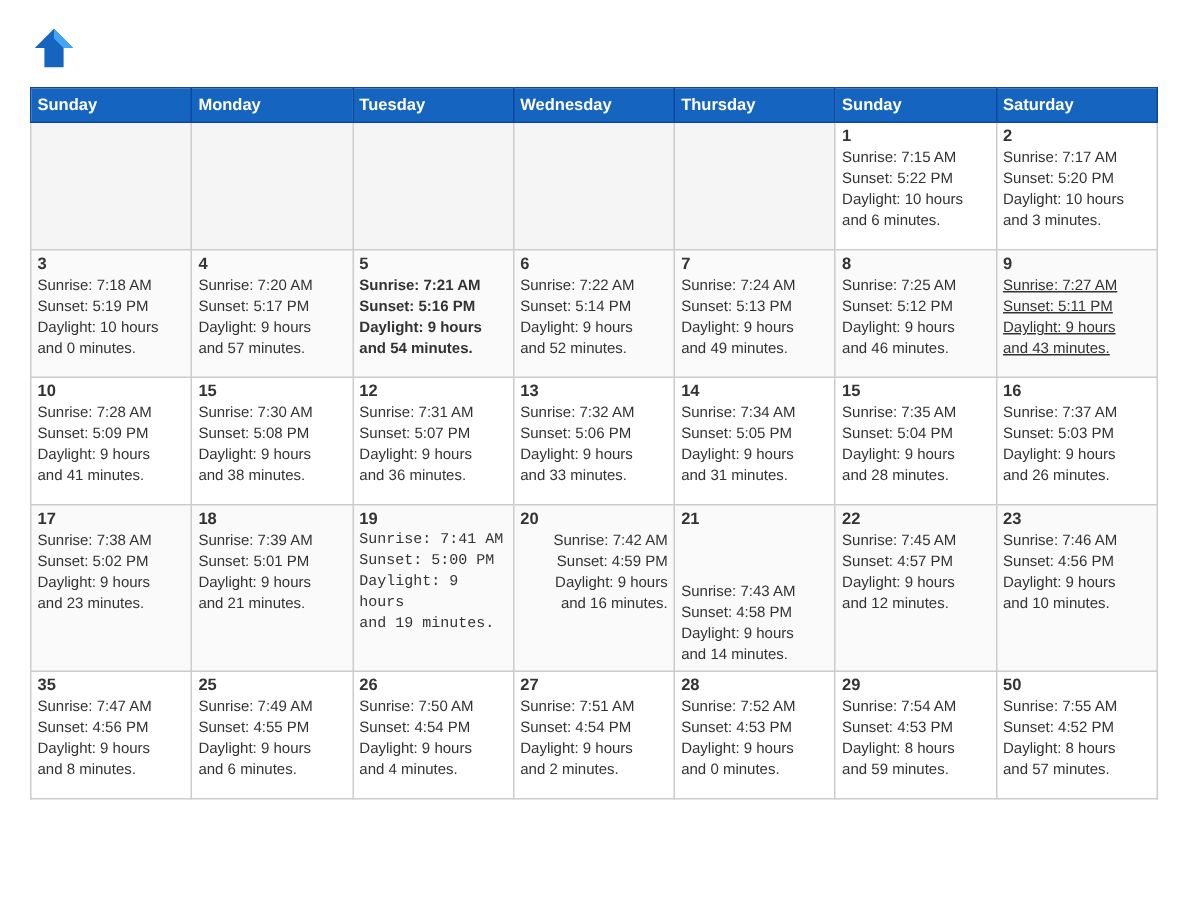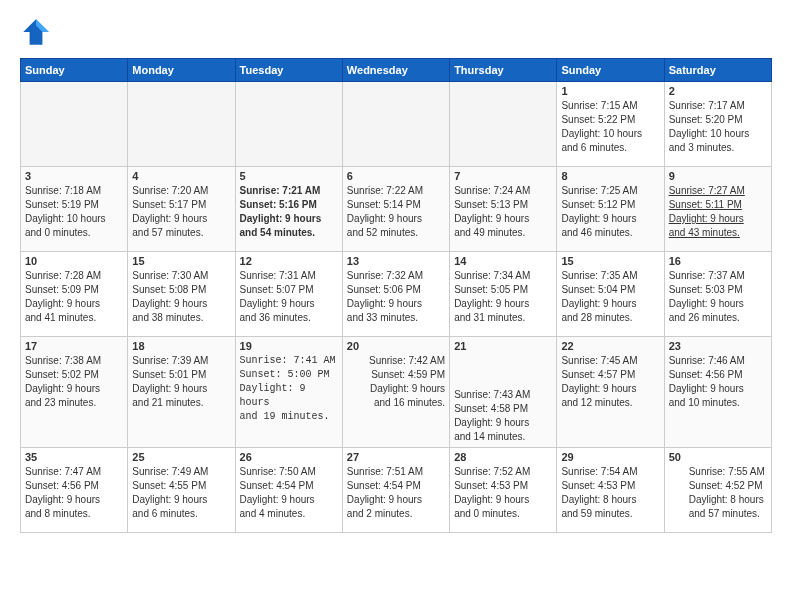--- a/index.html
+++ b/index.html
@@ -338,21 +338,21 @@
           </td>
           <td>
             <span class="day-number">29</span>
             <div class="day-info" style="white-space: pre-line;">Sunrise: 7:54 AM
 Sunset: 4:53 PM
 Daylight: 8 hours
 and 59 minutes.</div>
           </td>
           <td>
             <span class="day-number">50</span>
-            <div class="day-info" style="white-space: pre-line; margin-left: 20px;">Sunrise: 7:55 AM
+            <div class="day-info" style="white-space: pre-line;">Sunrise: 7:55 AM
 Sunset: 4:52 PM
 Daylight: 8 hours
 and 57 minutes.</div>
           </td>
         </tr>
       </tbody>
   </table>
 </div>
 
 </body></html>

